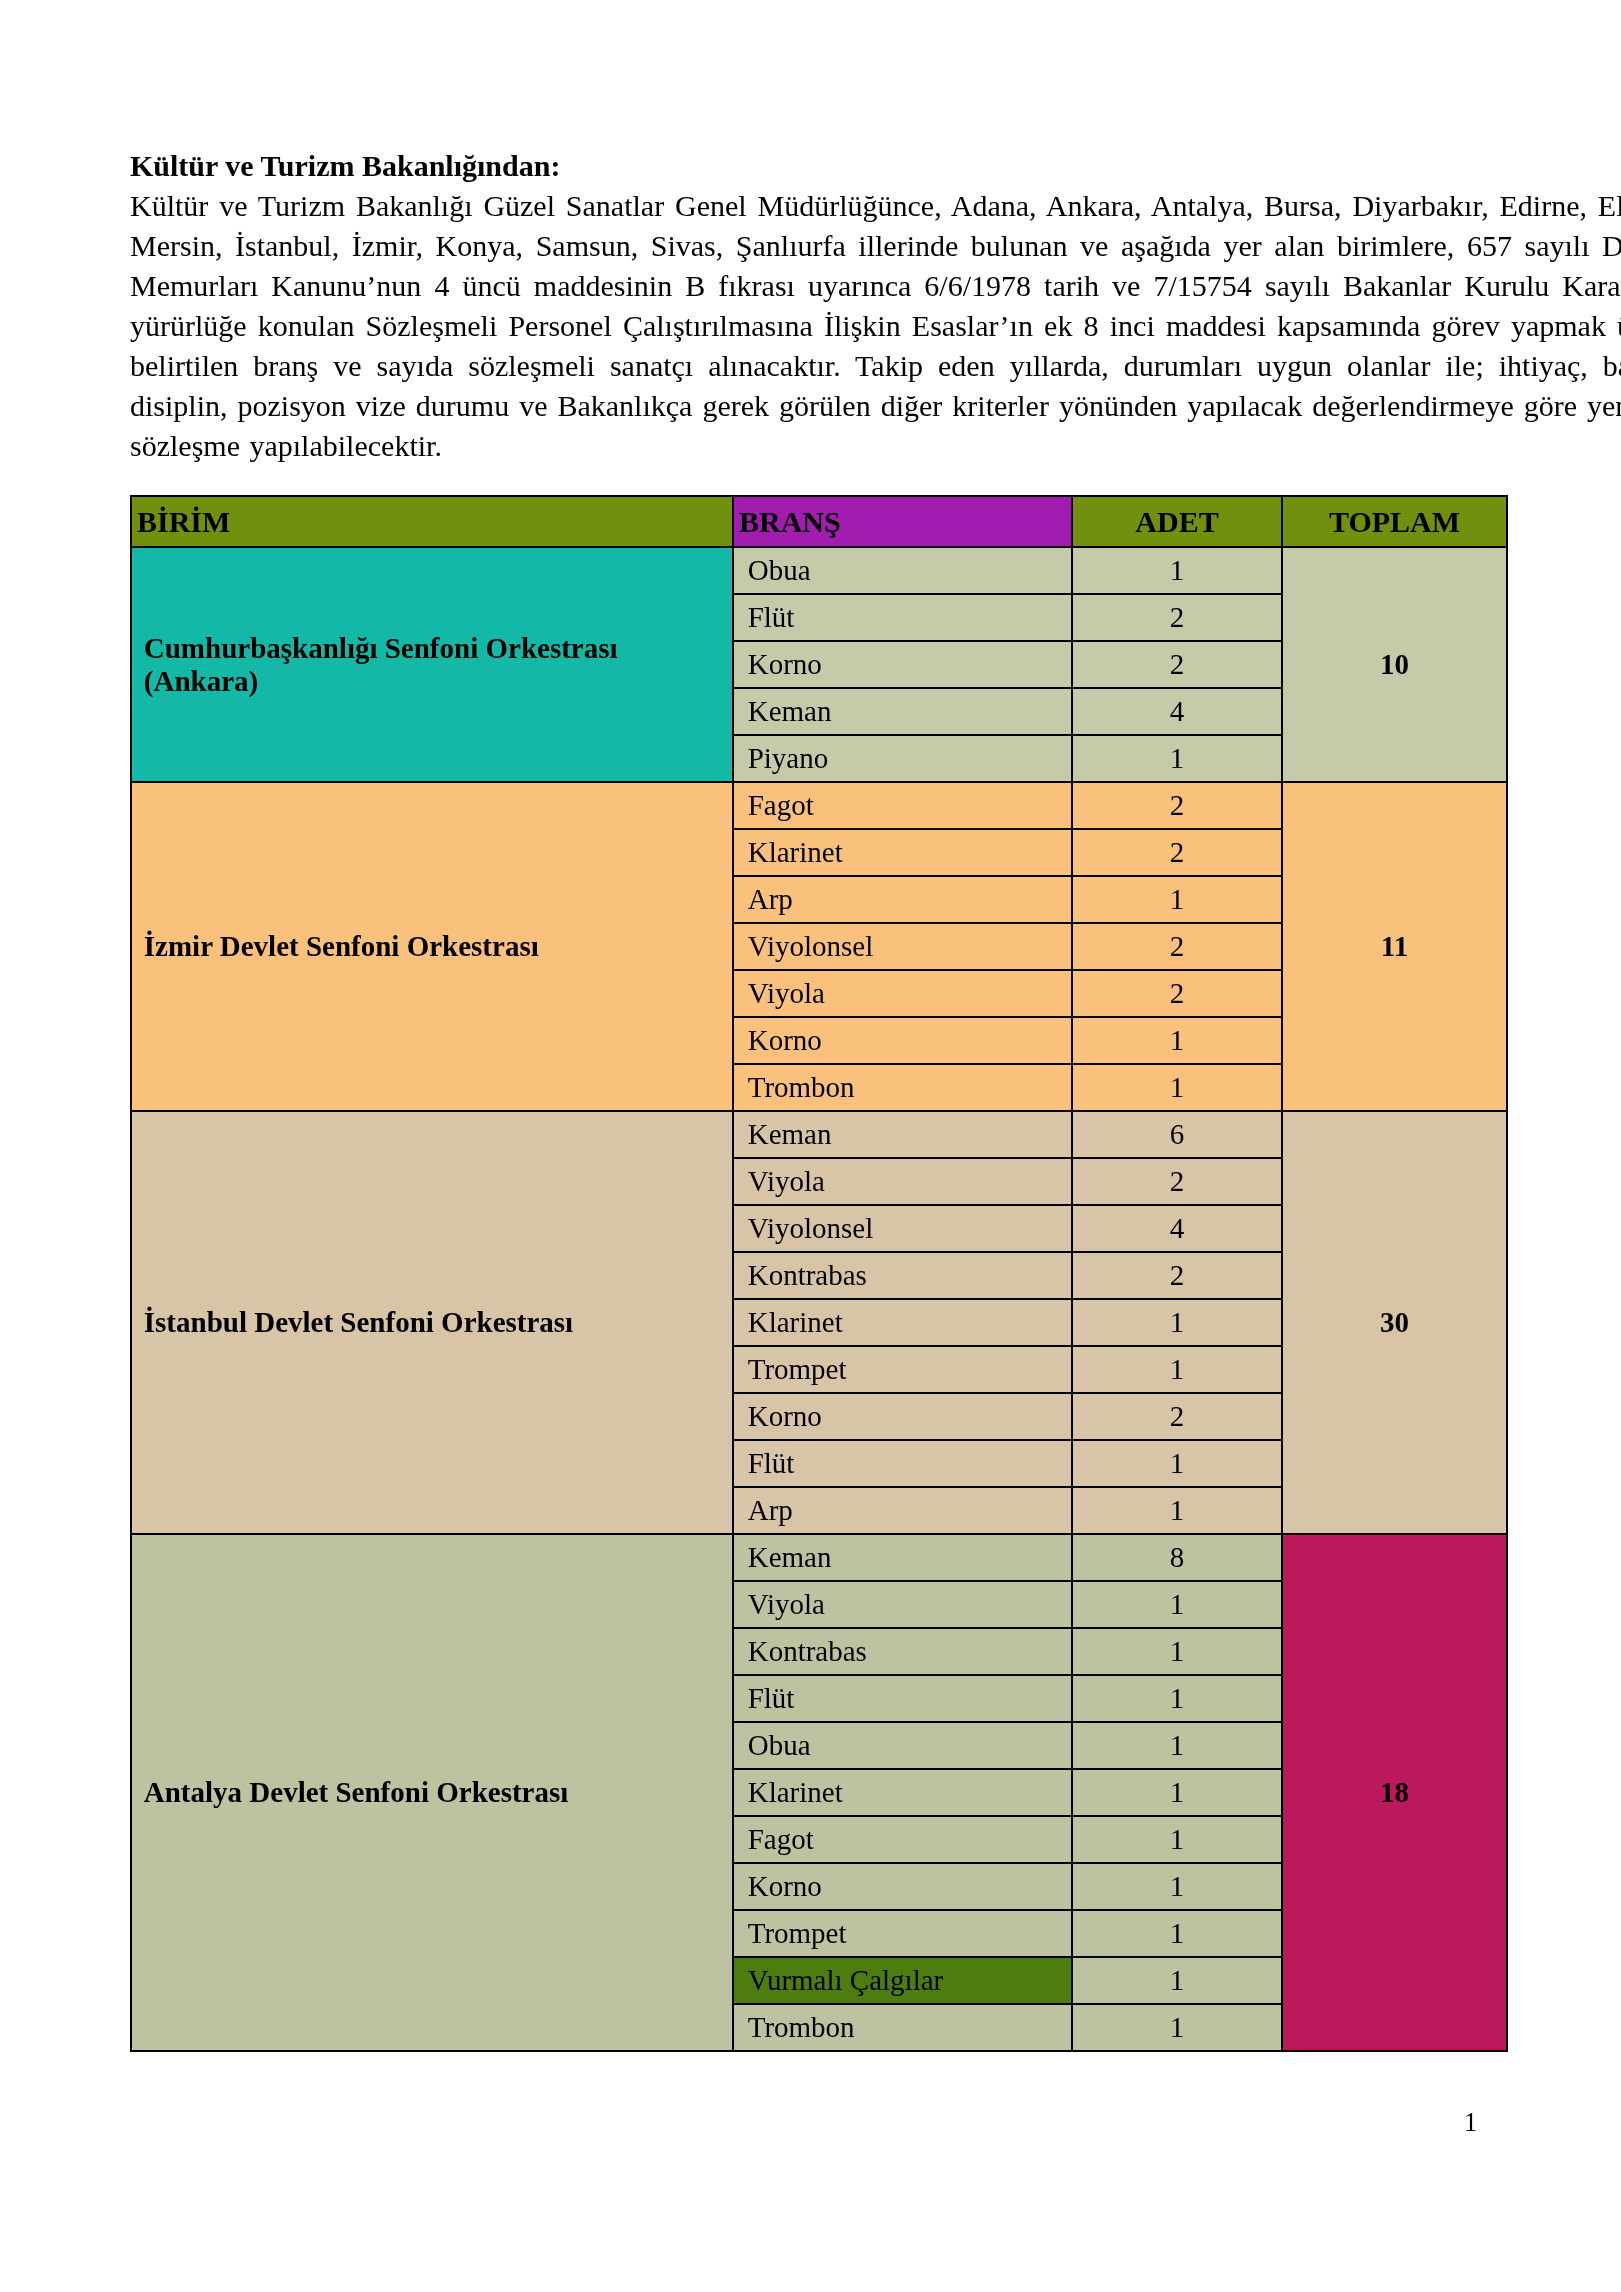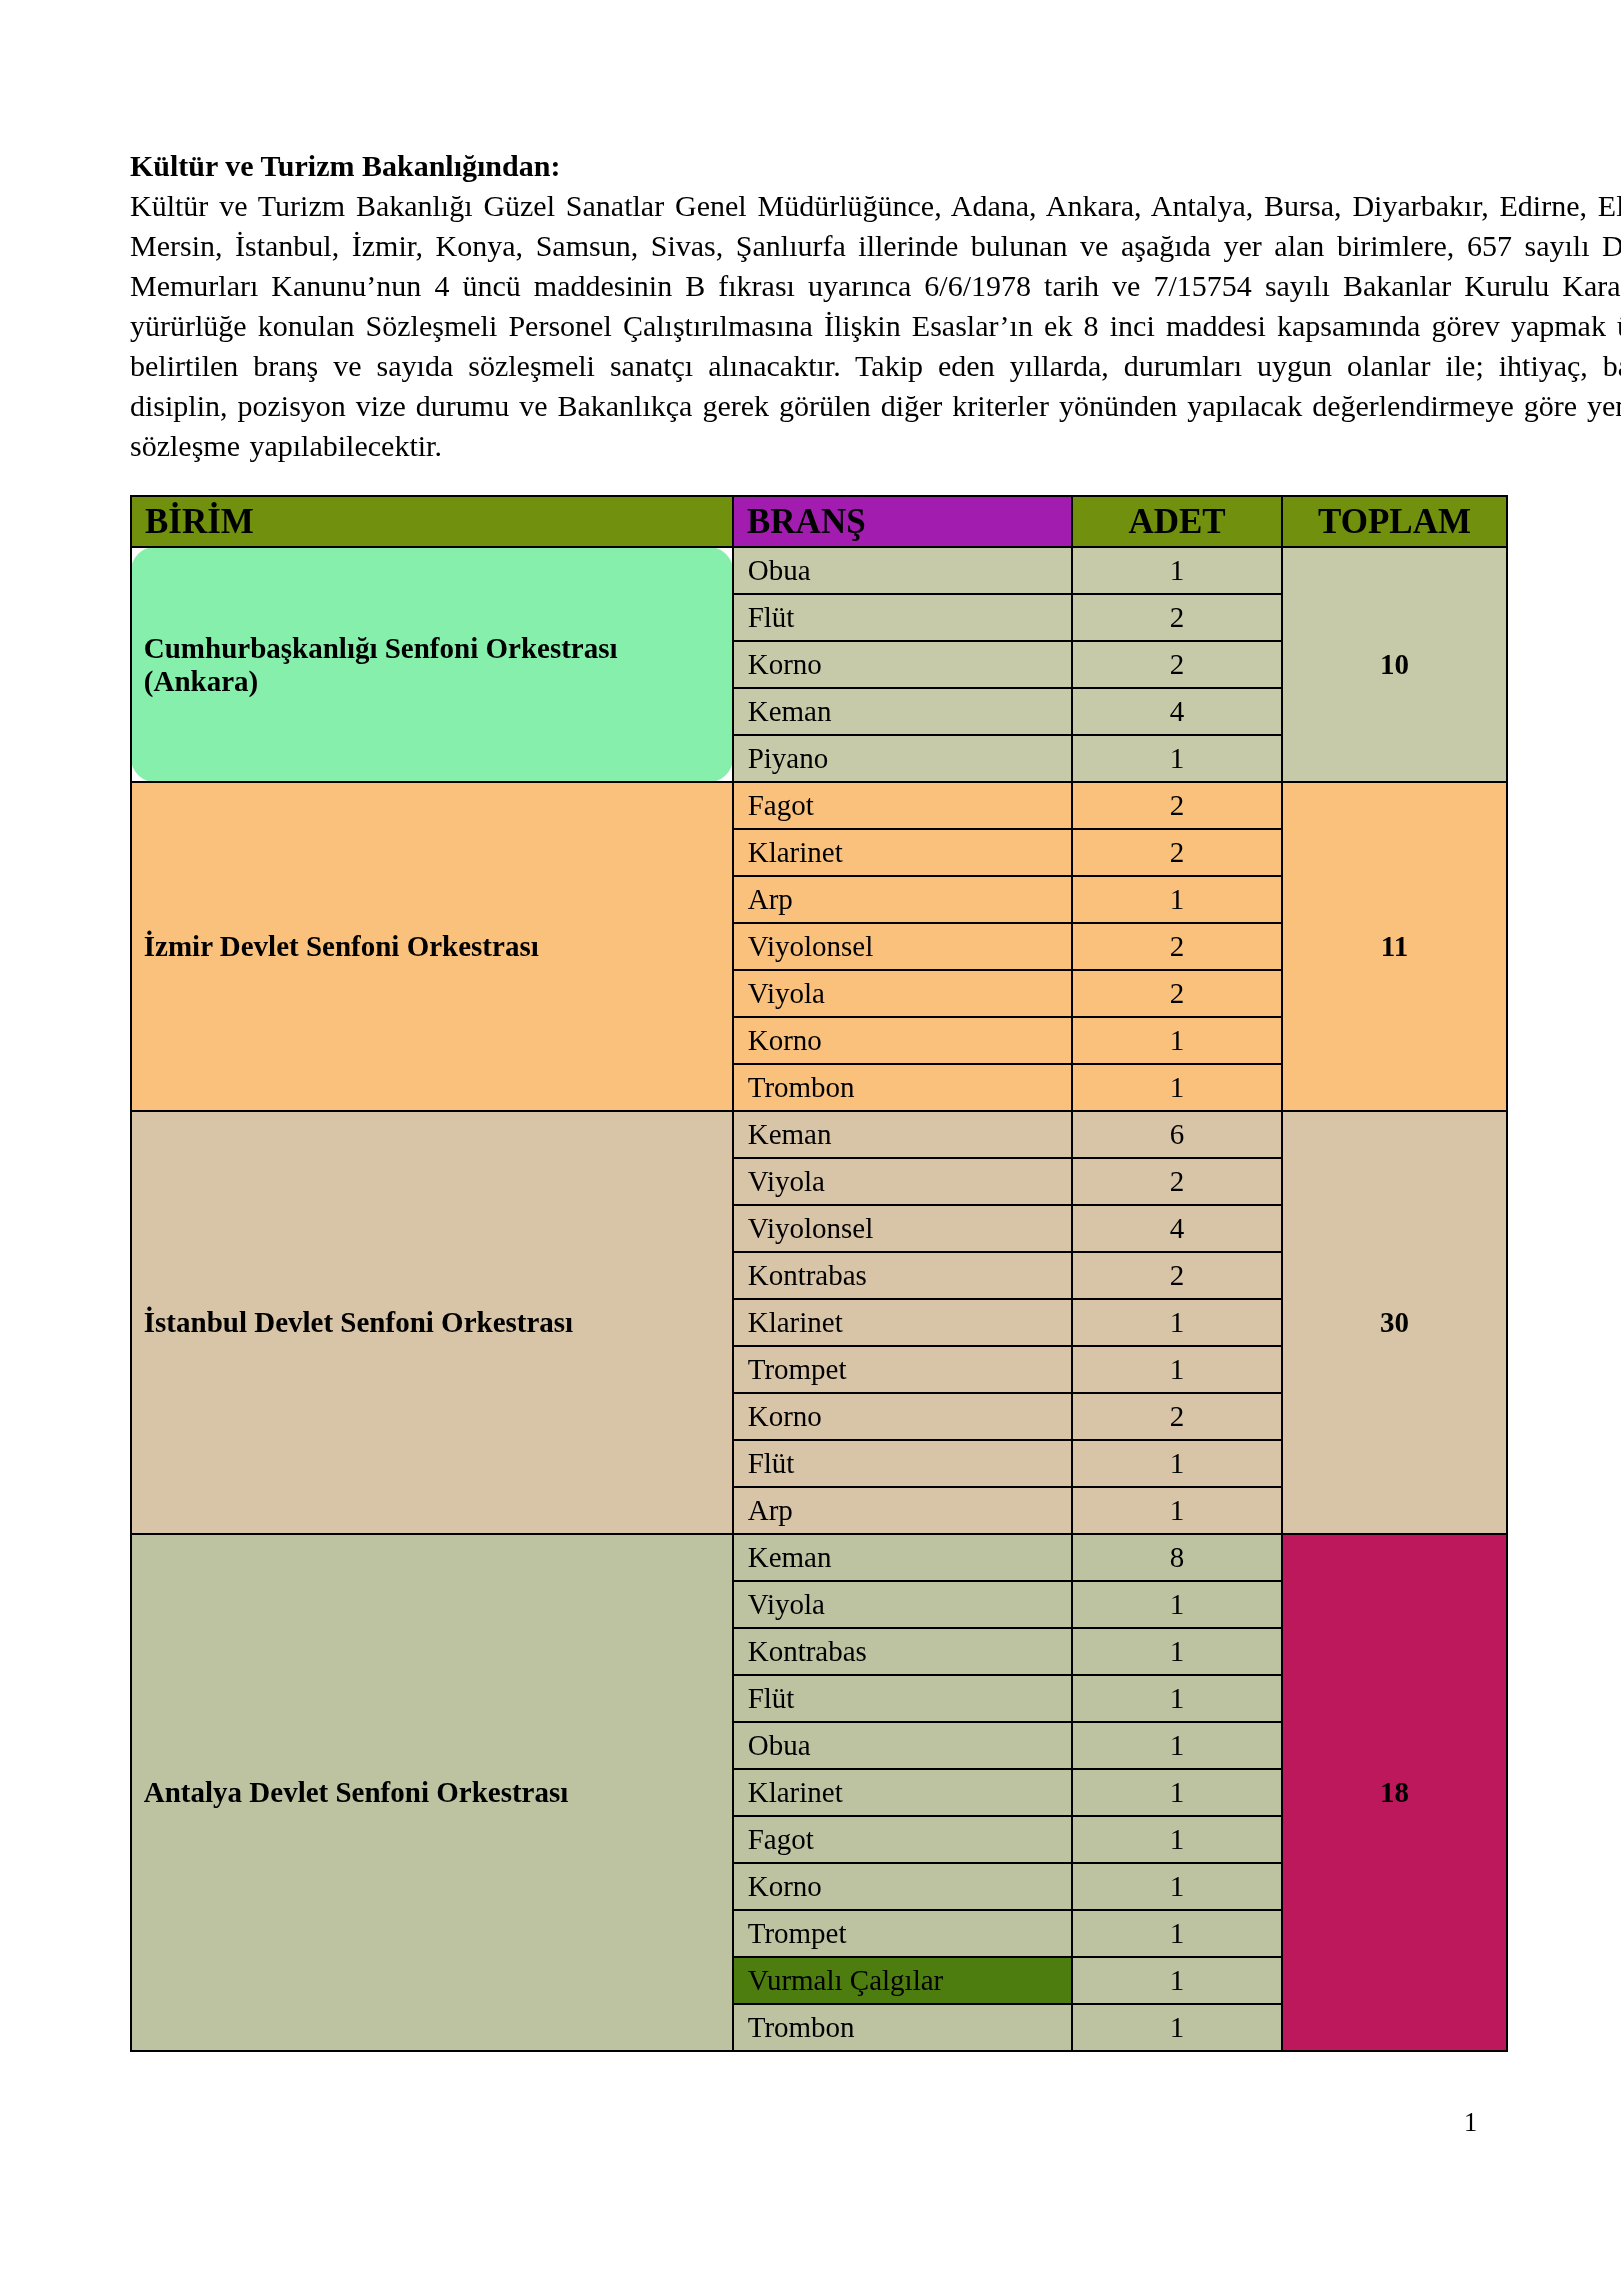--- a/index.html
+++ b/index.html
@@ -19,21 +19,21 @@
     border-collapse:collapse; border:2.9px solid #000;
     font-size:29px;
   }
   .roster col.c-unit  { width:602px; }
   .roster col.c-brans { width:339px; }
   .roster col.c-adet  { width:210px; }
   .roster col.c-total { width:225px; }
   .roster th, .roster td { border:2px solid #000; overflow:hidden; }
   .roster th {
     height:51px; font-weight:bold; text-align:left;
-    padding:0 13px; font-size:35px;
+    padding:0 5px; font-size:30px;
   }
   .roster th.center { text-align:center; }
   .roster td { height:47px; vertical-align:middle; }
   .roster td.unit-cell  { font-weight:bold; padding:0 11.8px; text-align:left; }
   .roster td.brans-cell { padding:0 13.7px; text-align:left; }
   .roster td.adet-cell  { text-align:center; }
   .roster td.total-cell { font-weight:bold; text-align:center; }
   .roster tr.group-end td { border-bottom:2.9px solid #000; }
   .page-number {
     position:absolute; top:2107px; left:1464px;
@@ -59,21 +59,21 @@
     <thead>
       <tr>
         <th style="background: rgb(113, 145, 14);">BİRİM</th>
         <th style="background: #a21caf;">BRANŞ</th>
         <th class="center" style="background: rgb(113, 145, 14);">ADET</th>
         <th class="center" style="background: rgb(113, 145, 14);">TOPLAM</th>
       </tr>
     </thead>
     <tbody>
         <tr>
-          <td class="unit-cell" rowspan="5" style="background: #86efac; border-bottom: 2.9px solid rgb(0, 0, 0); border-radius: 24px;">Cumhurbaşkanlığı Senfoni Orkestrası (Ankara)</td>
+          <td class="unit-cell" rowspan="5" style="background: #14b8a6; border-bottom: 2.9px solid rgb(0, 0, 0);">Cumhurbaşkanlığı Senfoni Orkestrası (Ankara)</td>
           <td class="brans-cell" style="background: rgb(199, 202, 168);">Obua</td>
           <td class="adet-cell" style="background: rgb(199, 202, 168);">1</td>
           <td class="total-cell" rowspan="5" style="background: rgb(199, 202, 168); border-bottom: 2.9px solid rgb(0, 0, 0);">10</td>
         </tr>
         <tr>
           <td class="brans-cell" style="background: rgb(199, 202, 168);">Flüt</td>
           <td class="adet-cell" style="background: rgb(199, 202, 168);">2</td>
         </tr>
         <tr>
           <td class="brans-cell" style="background: rgb(199, 202, 168);">Korno</td>

